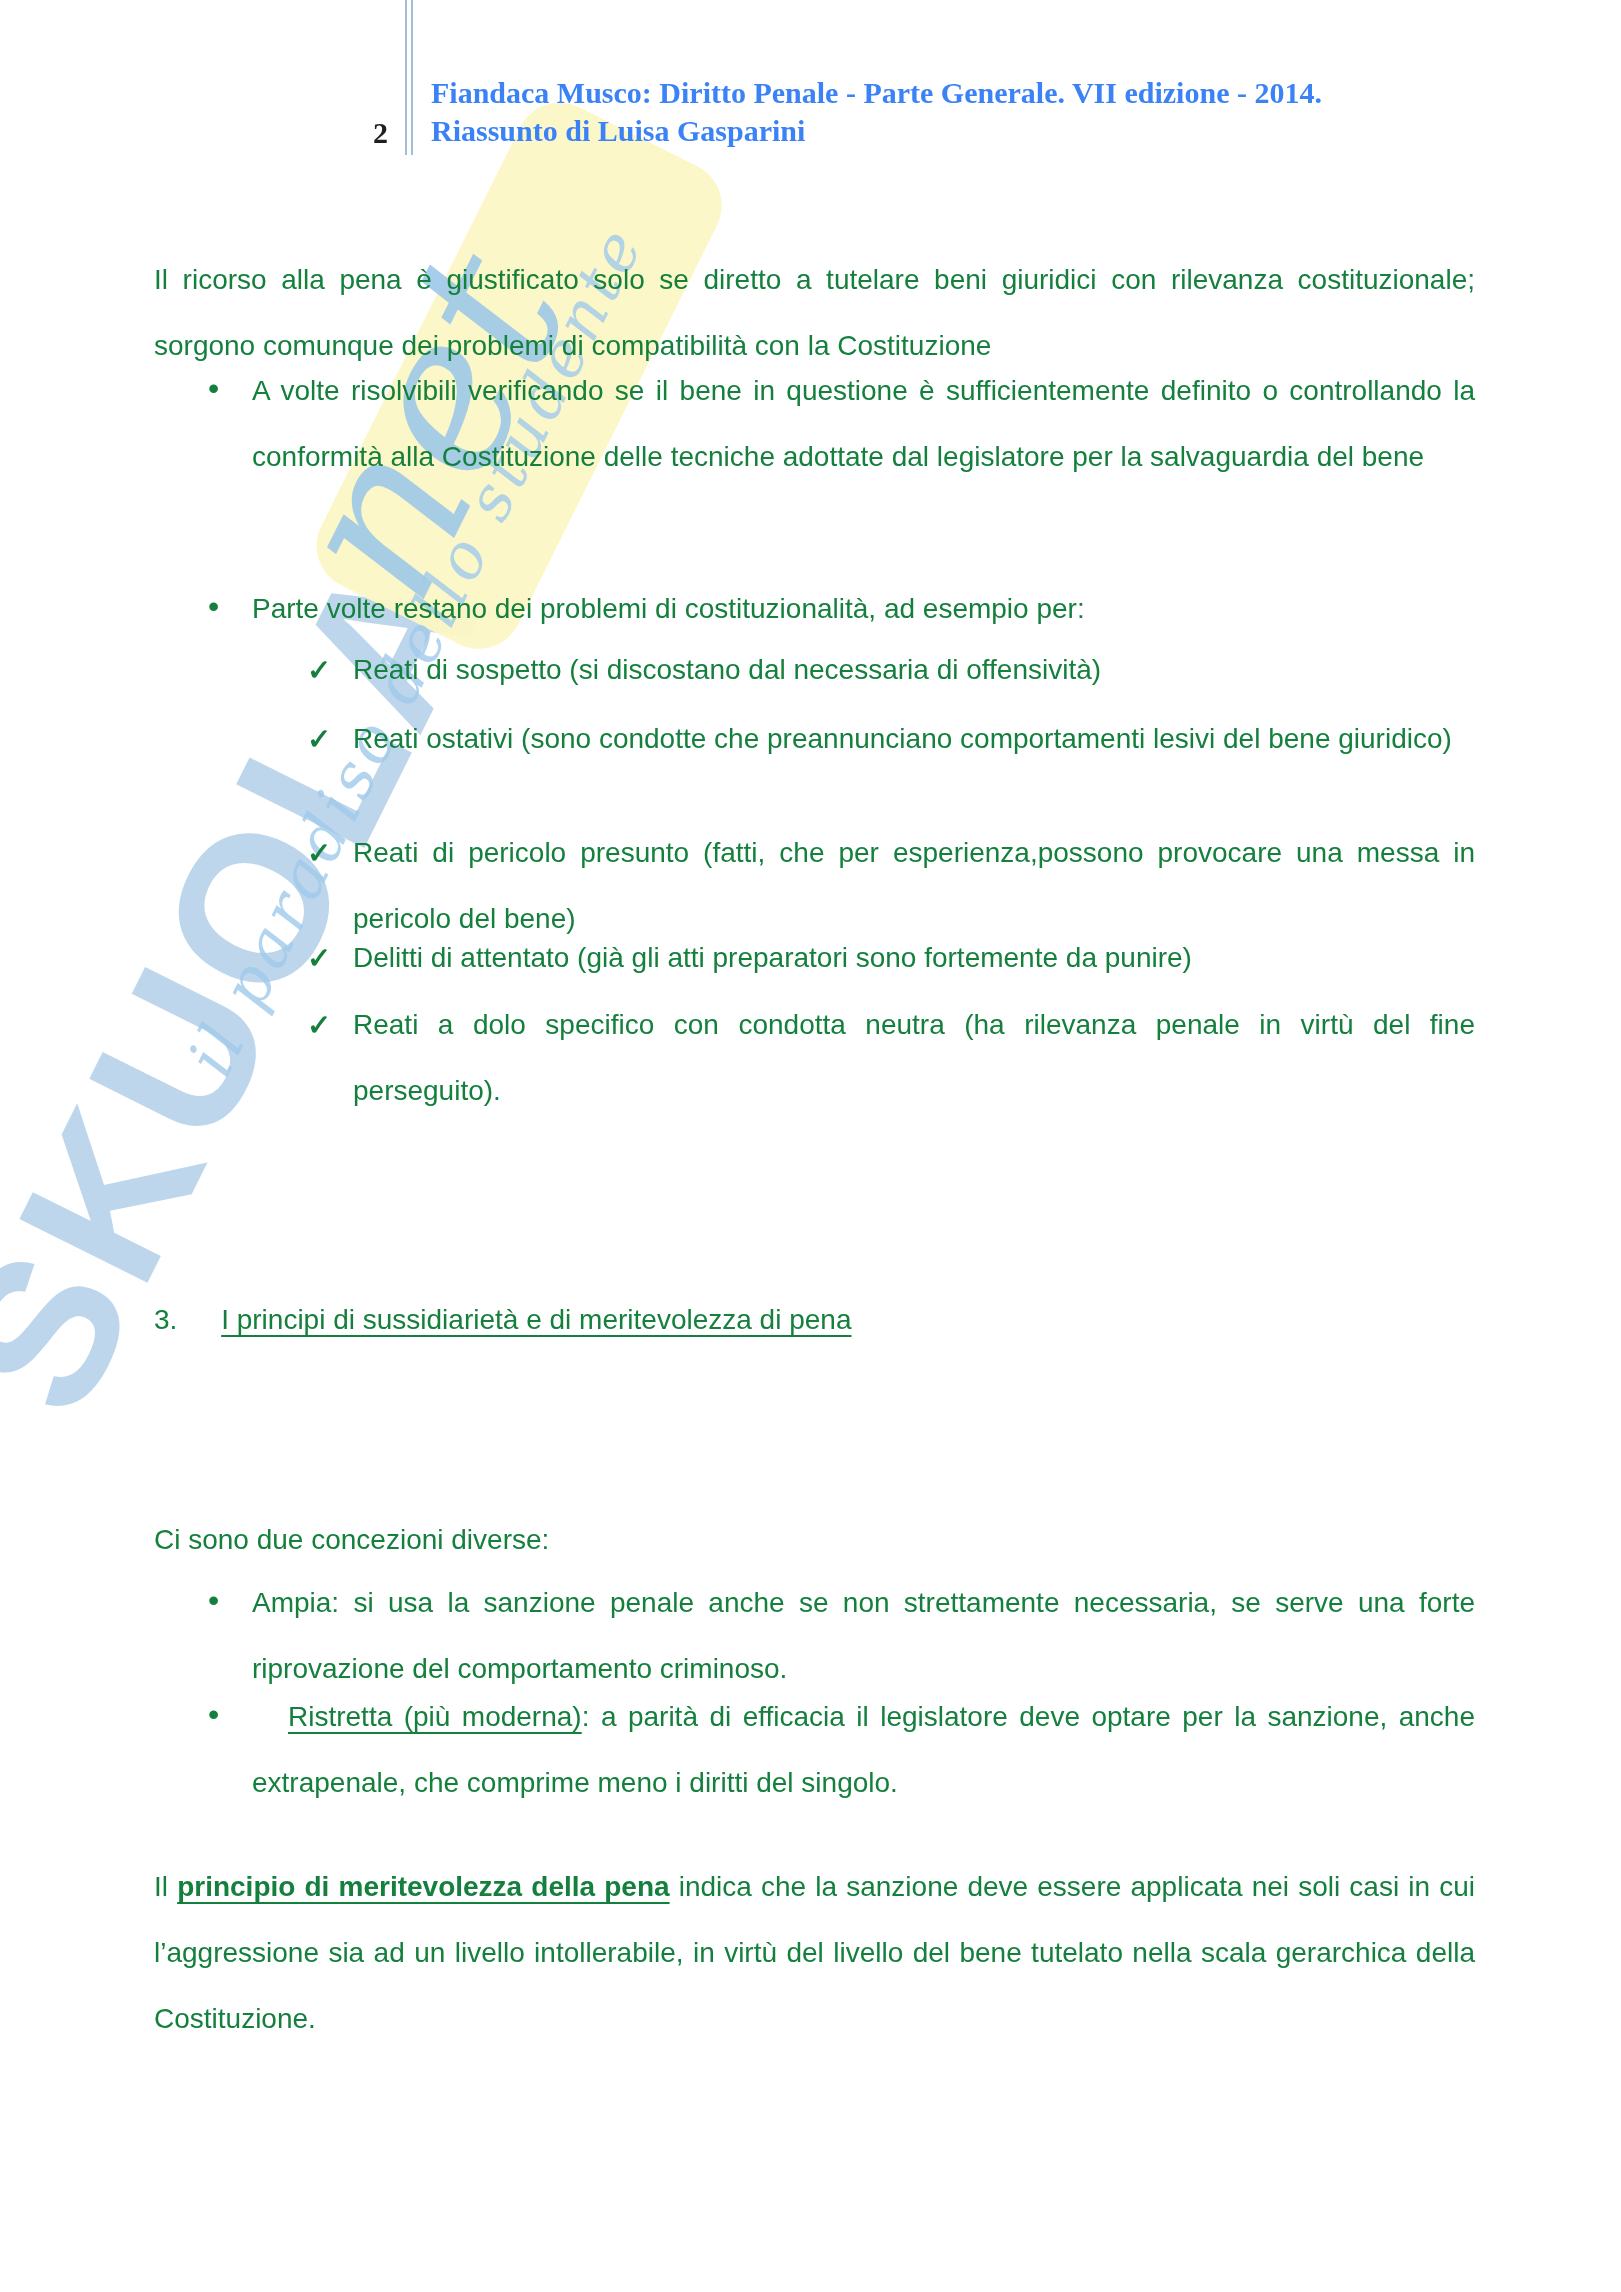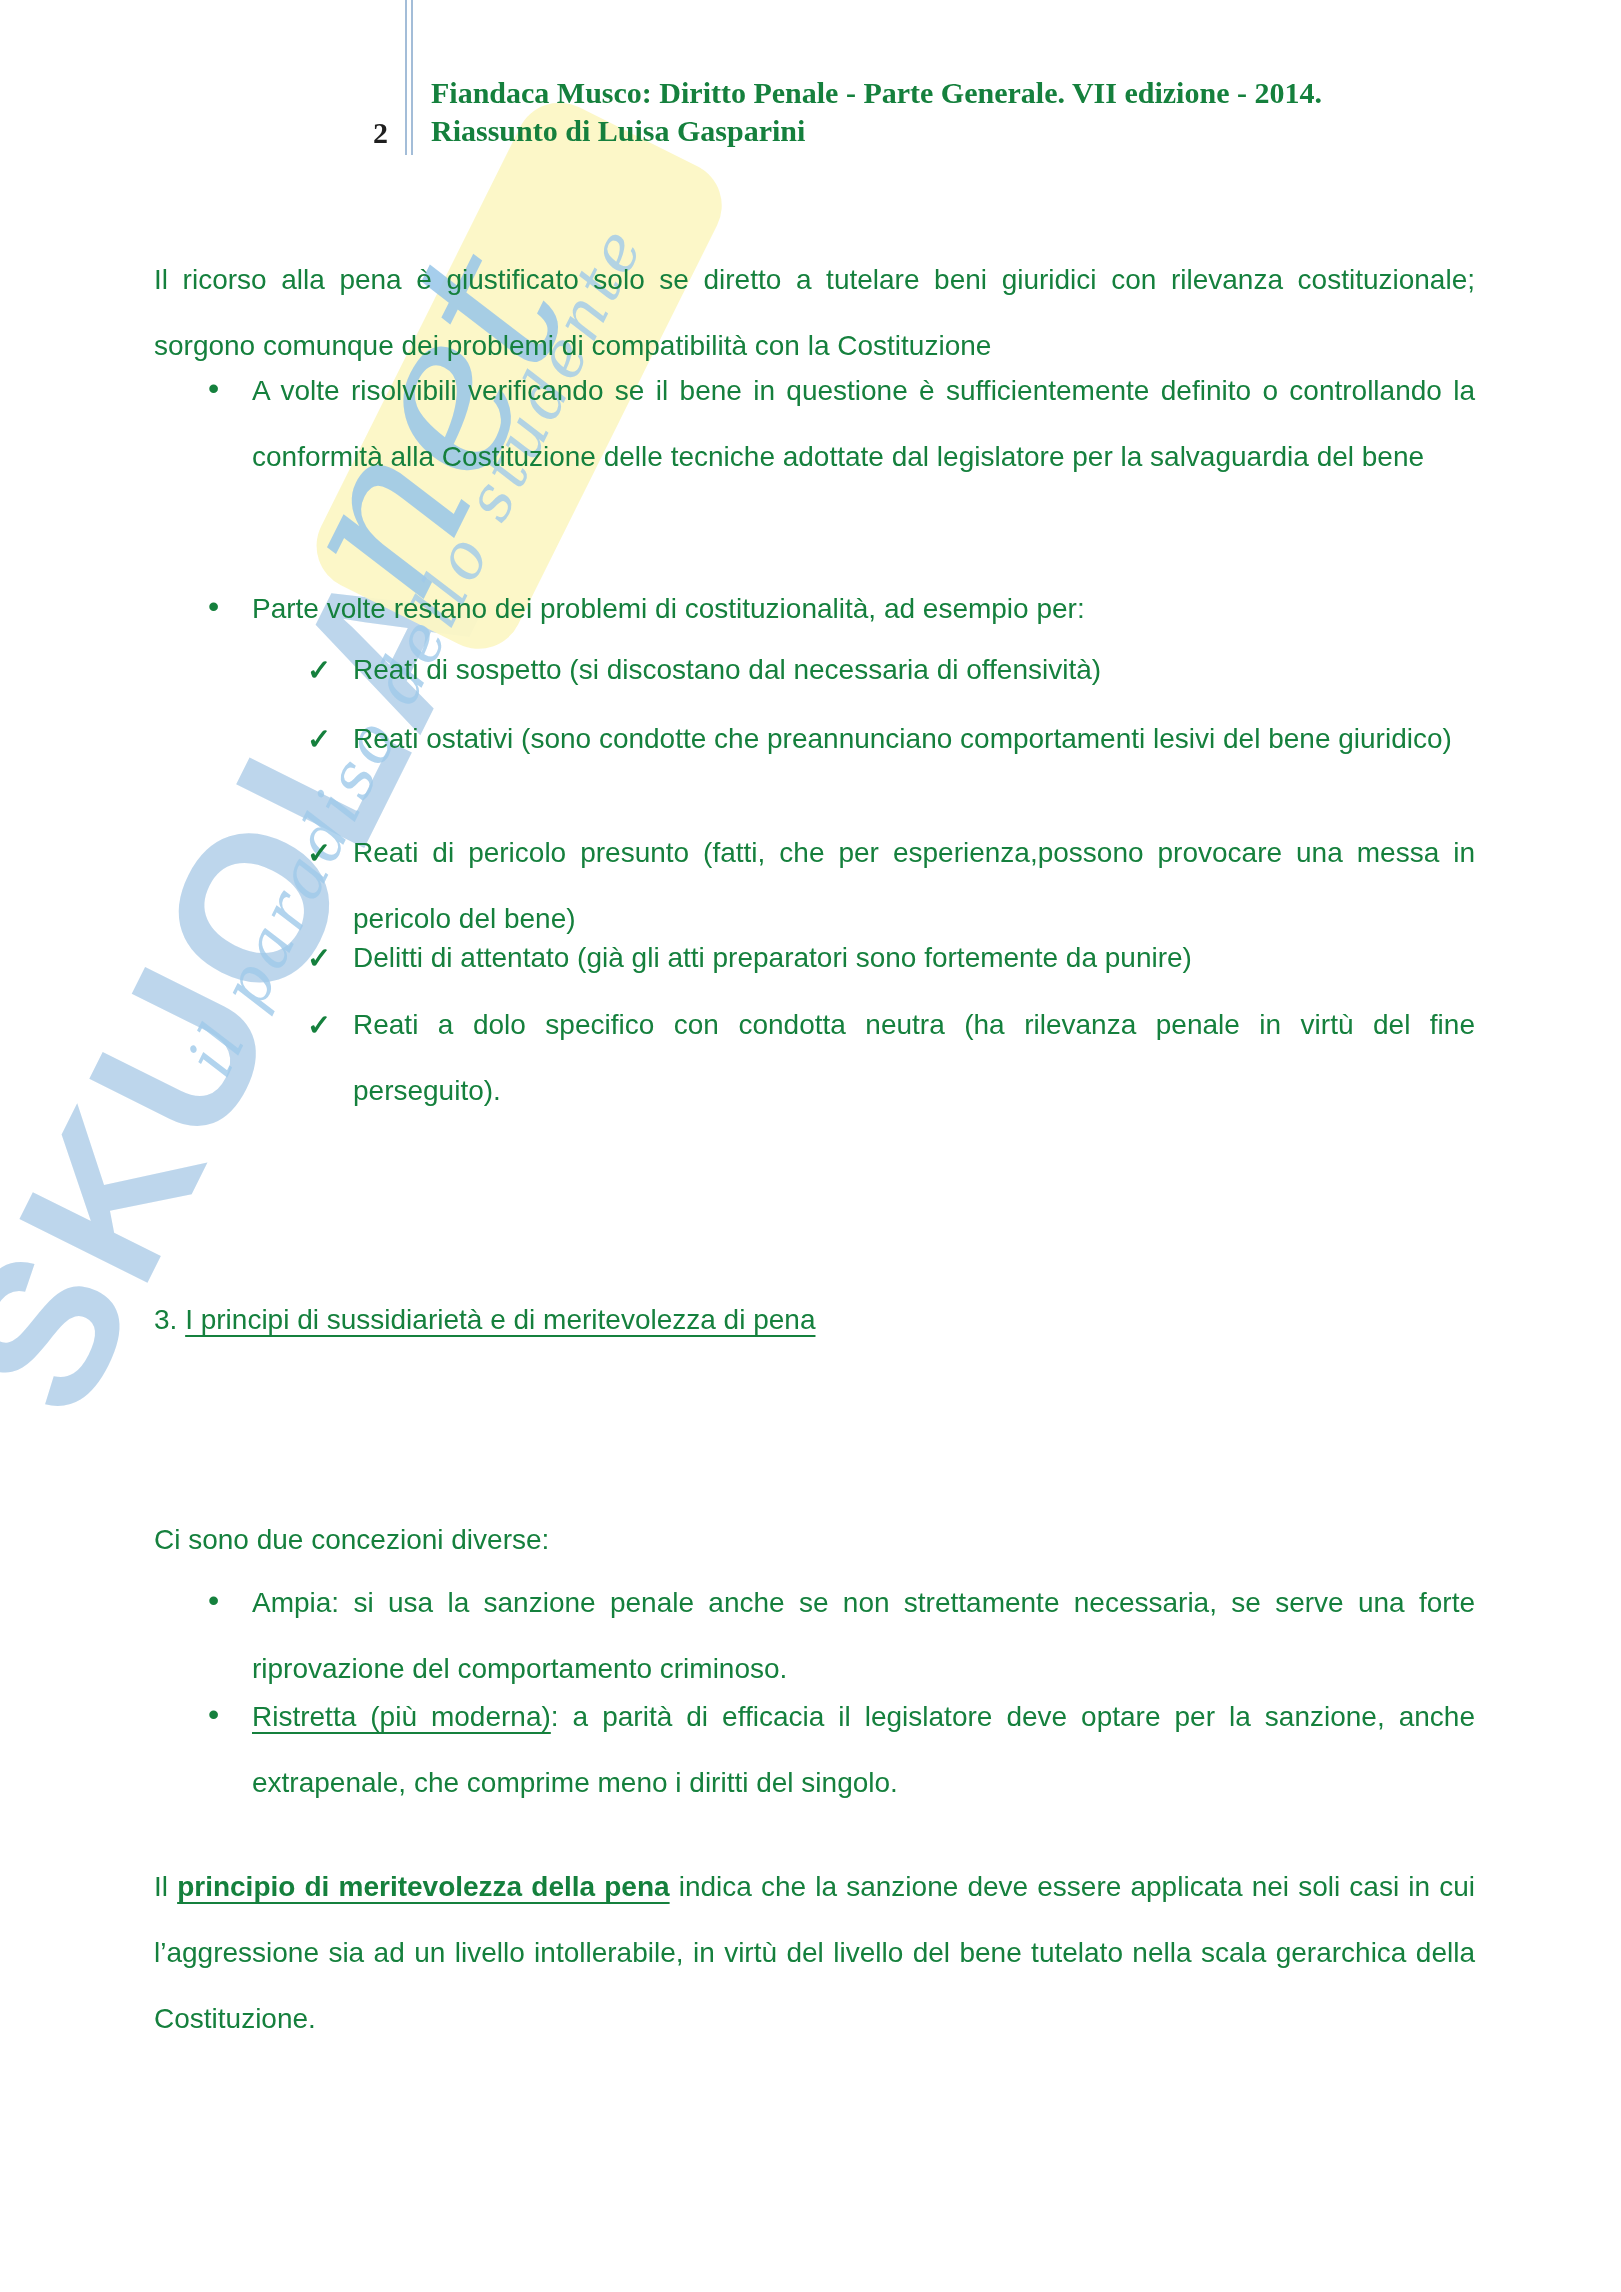--- a/index.html
+++ b/index.html
@@ -25,30 +25,30 @@
                 white-space:nowrap; }
 
   
   .hdr-rule { position:absolute; left:405px; top:0; height:155px; width:3.9px;
               border-left:2px solid #a3bdd8; border-right:2px solid #a3bdd8; z-index:2; }
   .hdr-pagenum { position:absolute; left:314px; top:116px; width:74px; text-align:right;
                  font-family:"Liberation Serif", serif; font-size:30px; font-weight:600;
                  color:#1f1f1f; z-index:2; }
   .hdr-text { position:absolute; left:431px; top:74px; width:1078px; z-index:2;
               font-family:"Liberation Serif", serif; font-size:30px; font-weight:600;
-              line-height:38px; color:#15803d; }
+              line-height:38px; color:#3b82f6; }
 
   
   .blk { position:absolute; z-index:1; font-size:28px; line-height:66px; color:#15803d; }
   .para  { left:154px; width:1321px; text-align:justify; }
   .bullet { left:208px; width:1267px; padding-left:44px; box-sizing:border-box; text-align:justify; }
   .bullet .marker { position:absolute; left:0; top:-2.9px; width:29px; text-align:left; font-size:32px; }
   .check { left:307px; width:1168px; padding-left:46px; box-sizing:border-box; text-align:justify; }
   .check .marker { position:absolute; left:0; top:0; width:39px; font-size:29px; font-weight:600; }
-  .u  { text-decoration:underline; text-underline-offset:5.9px; text-decoration-thickness:1.5px; }
+  .u  { text-decoration:underline; text-underline-offset:5.9px; text-decoration-thickness:1.5px;margin-left:36px; }
   .bu { font-weight:bold; text-decoration:underline; text-underline-offset:5.9px; text-decoration-thickness:2px; }
 </style>
 </head>
 <body>
 
 <div class="page">
 
   <div class="watermark">
     <div class="wm-band">
       <span class="wm-word">SKUOLA</span>

